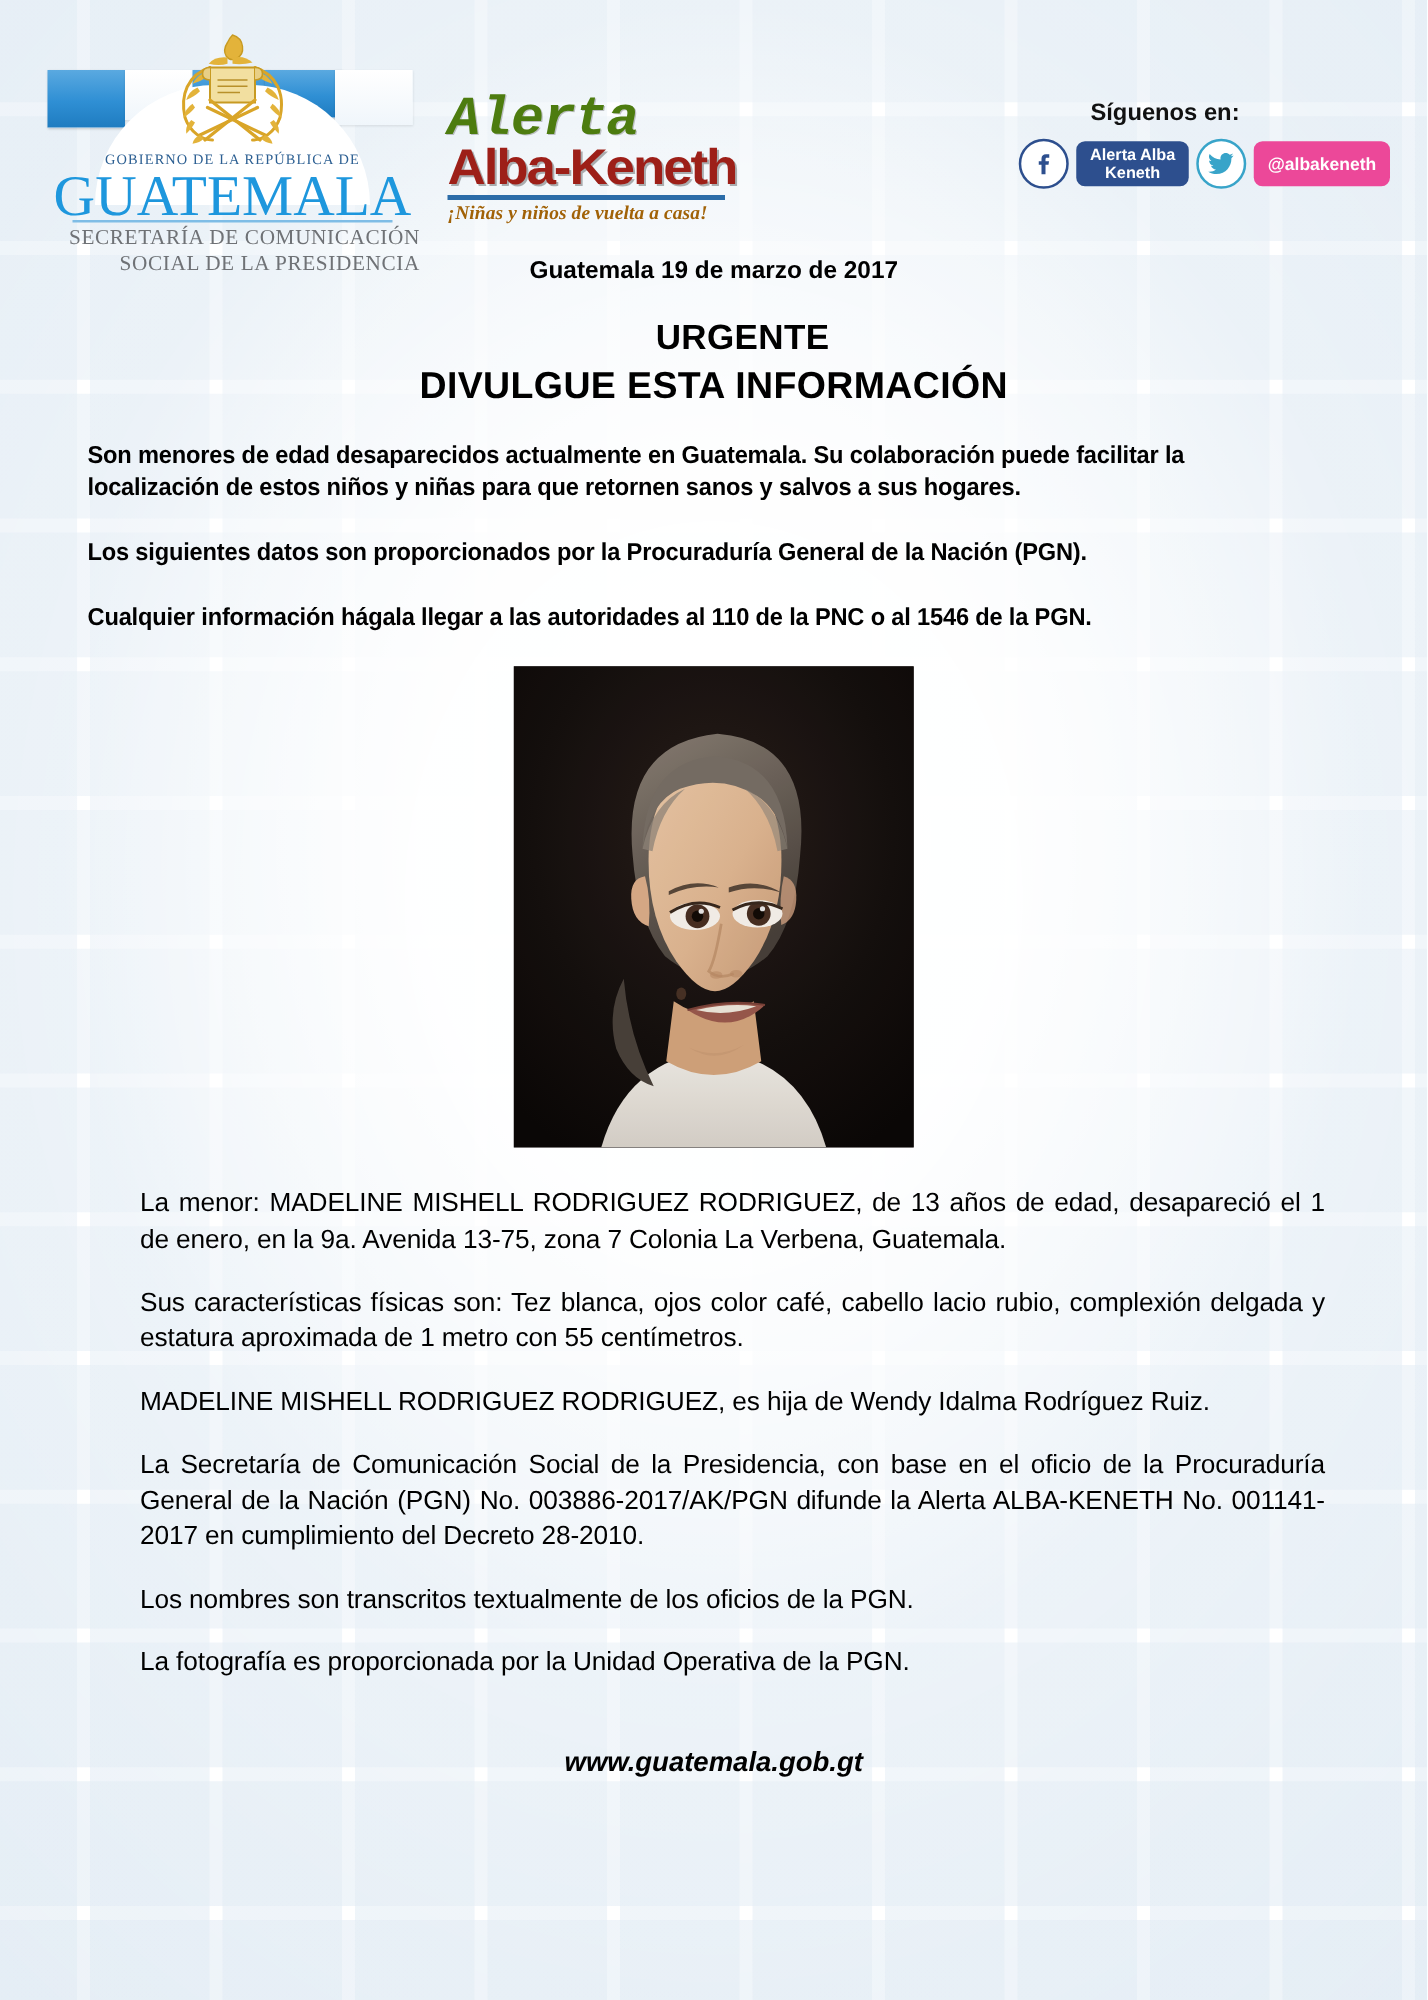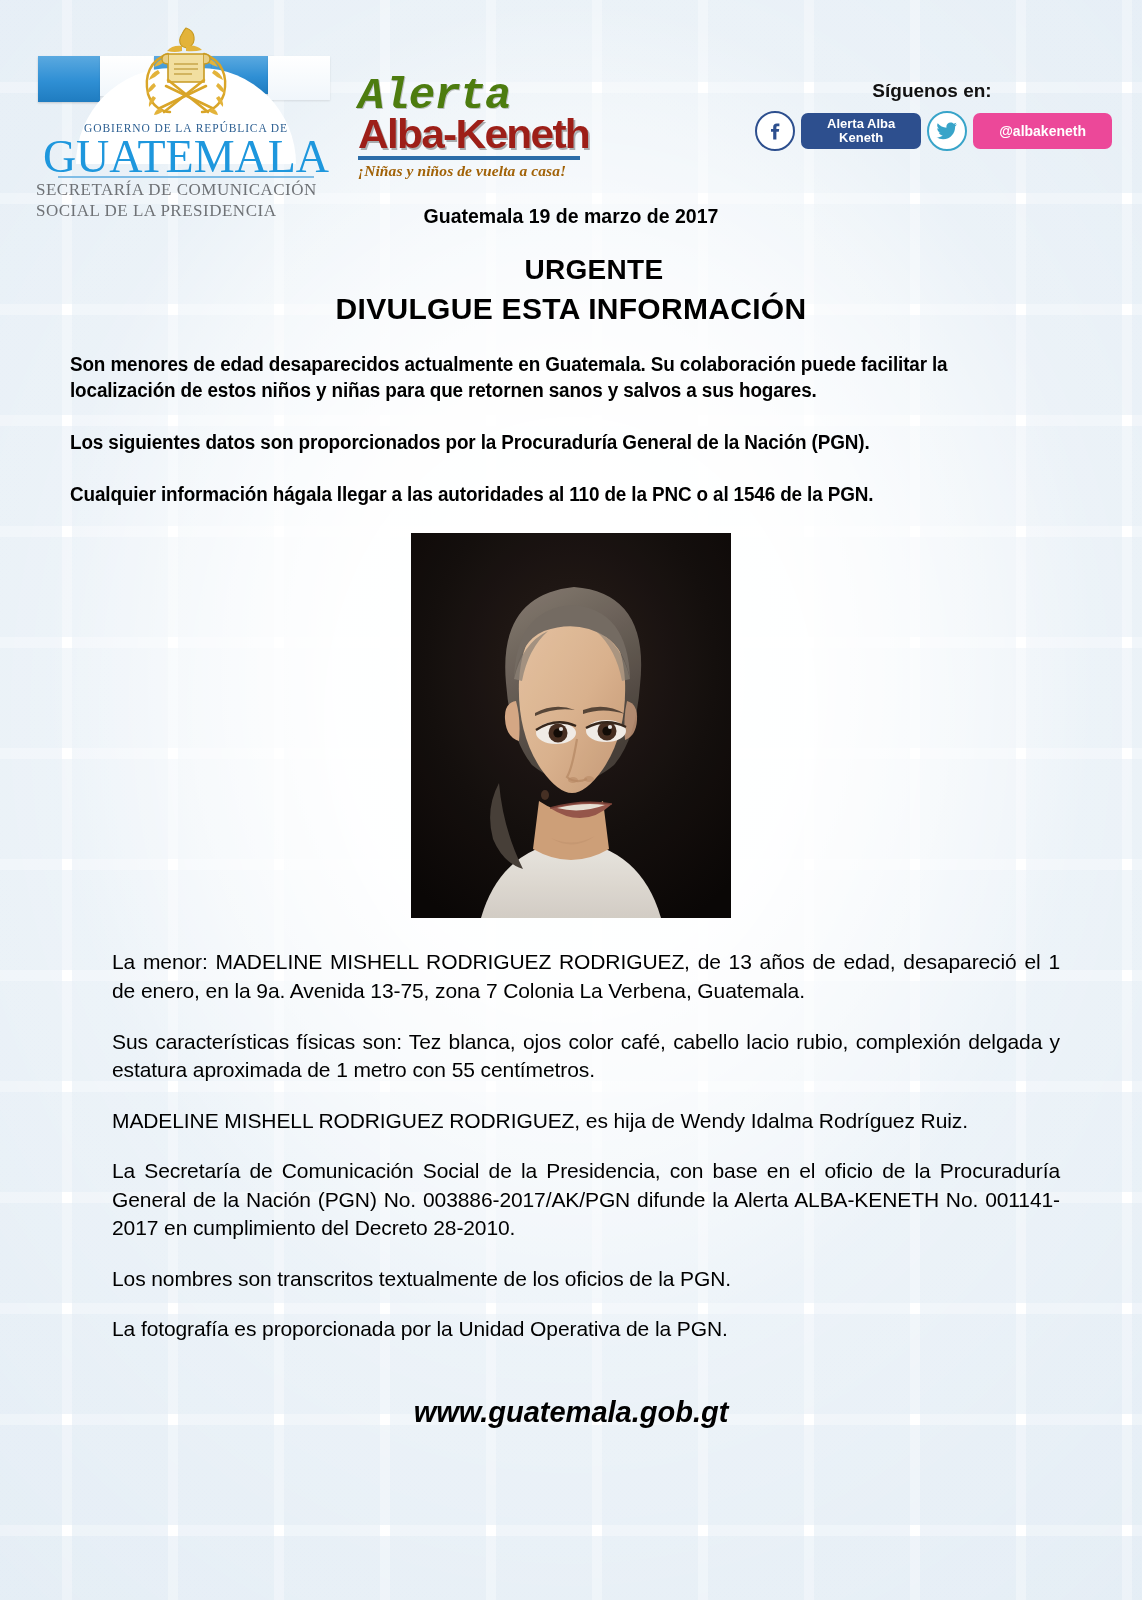--- a/index.html
+++ b/index.html
@@ -119,21 +119,21 @@
     position: absolute;
     left: 22px; right: 22px;
     top: 158px;
     height: 2px;
     background: #7fbde6;
   }
   .gt-sub {
     position: absolute;
     left: 0; right: 0;
     top: 162px;
-    text-align: left;
+    text-align: right;
     font-family: "Liberation Serif", serif;
     font-size: 17px;
     letter-spacing: 0.5px;
     color: #6f7276;
     line-height: 1.22;
   }
 
   
   .ak-logo {
     position: absolute;
@@ -207,21 +207,21 @@
     background: #ffffff;
   }
   .circ.fb { border: 2.5px solid #2d4f8e; }
   .circ.tw { border: 2.5px solid #38a4c9; }
   .pill {
     border-radius: 7px;
     color: #fff;
     font-size: 13px;
     font-weight: bold;
     line-height: 1.04;
-    padding: 5px 26px;
+    padding: 5px 11px;
     display: flex; align-items: center; justify-content: flex-end;
     text-align: center;
     flex: 0 0 auto;
   }
   .pill.fb { background: #2d4f8e; height: 26px; }
   .pill.tw { background: #ec4899; height: 26px; font-size: 14px; }
 
   
   .dateline {
     text-align: center;
@@ -288,21 +288,21 @@
     color: #000;
     line-height: 1.36;
     text-align: justify;
     letter-spacing: -0.1px;
   }
   .body-text p b { font-weight: normal; }
 
   .footer {
     margin-top: 52px;
     text-align: center;
-    font-size: 29px;
+    font-size: 22px;
     font-weight: bold;
     font-style: italic;
     color: #000;
   }
 </style>
 </head>
 <body>
 
 <div id="page">
   <div id="watermark"></div>

